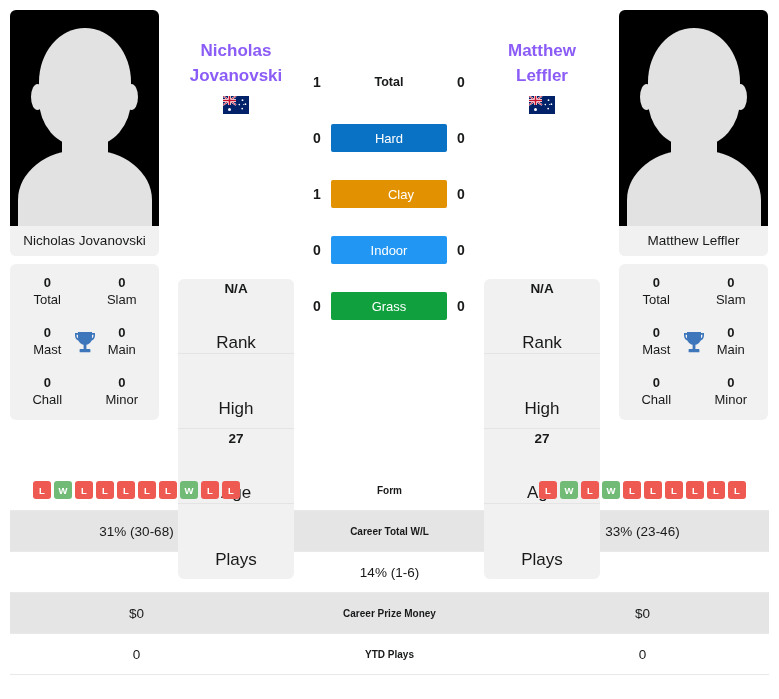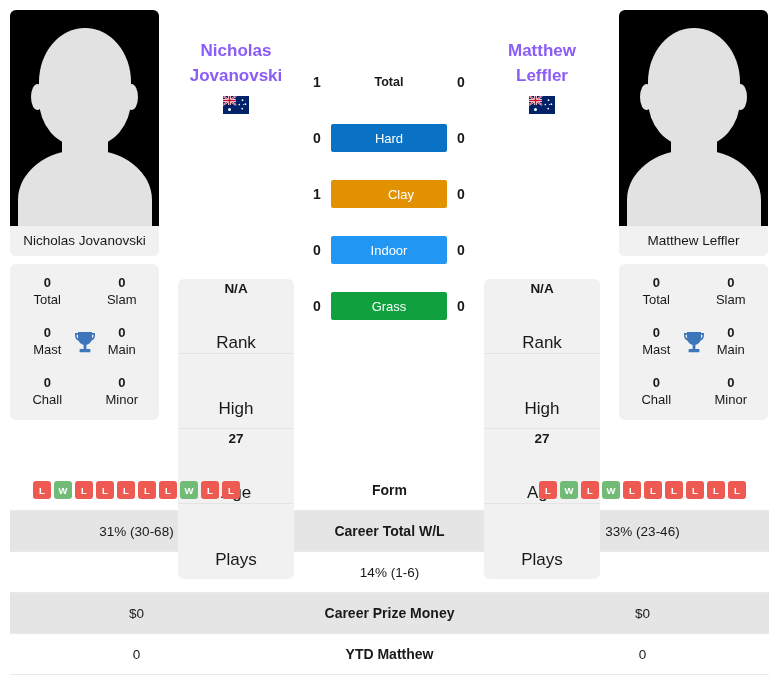--- a/index.html
+++ b/index.html
@@ -176,21 +176,21 @@
     align-items: center;
     height: 41px;
     border-bottom: 1px solid #e9e9e9;
   }
   .srow.alt { background: #e5e5e5; }
   .scell {
     flex: 1;
     text-align: center;
     font-size: 13.5px;
   }
-  .scell.mid { font-weight: bold; font-size: 14px; }
+  .scell.mid { font-weight: bold; font-size: 10px; }
   .form-wrap {
     display: flex;
     justify-content: center;
     gap: 3px;
   }
   .badge {
     width: 18px;
     height: 18px;
     border-radius: 3px;
     color: #ffffff;
@@ -479,18 +479,18 @@
       <div class="srow">
         <div class="scell">14% (1-6)</div>
       </div>
       <div class="srow alt">
         <div class="scell">$0</div>
         <div class="scell mid">Career Prize Money</div>
         <div class="scell">$0</div>
       </div>
       <div class="srow">
         <div class="scell">0</div>
-        <div class="scell mid">YTD Matthew</div>
+        <div class="scell mid">YTD Plays</div>
         <div class="scell">0</div>
       </div>
     </div>
 
 </div>
 
 </body></html>

